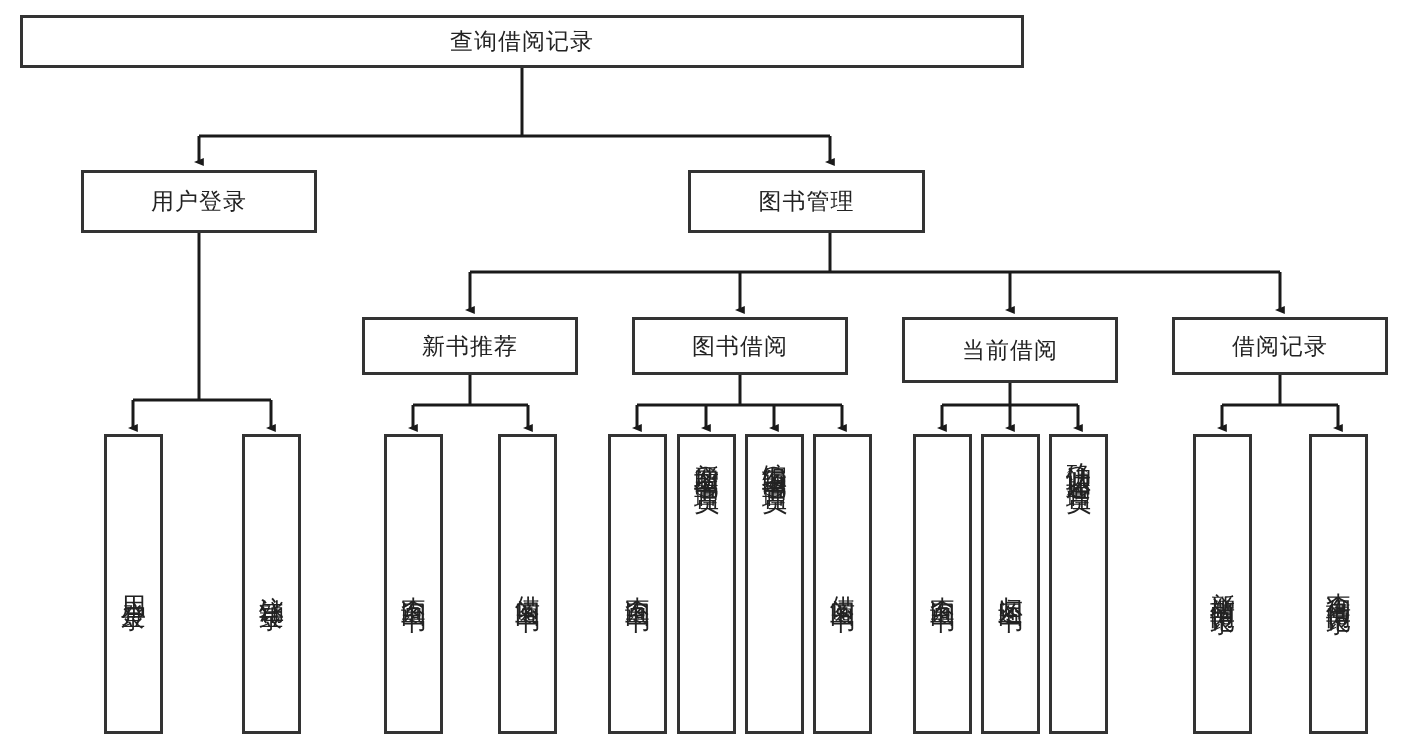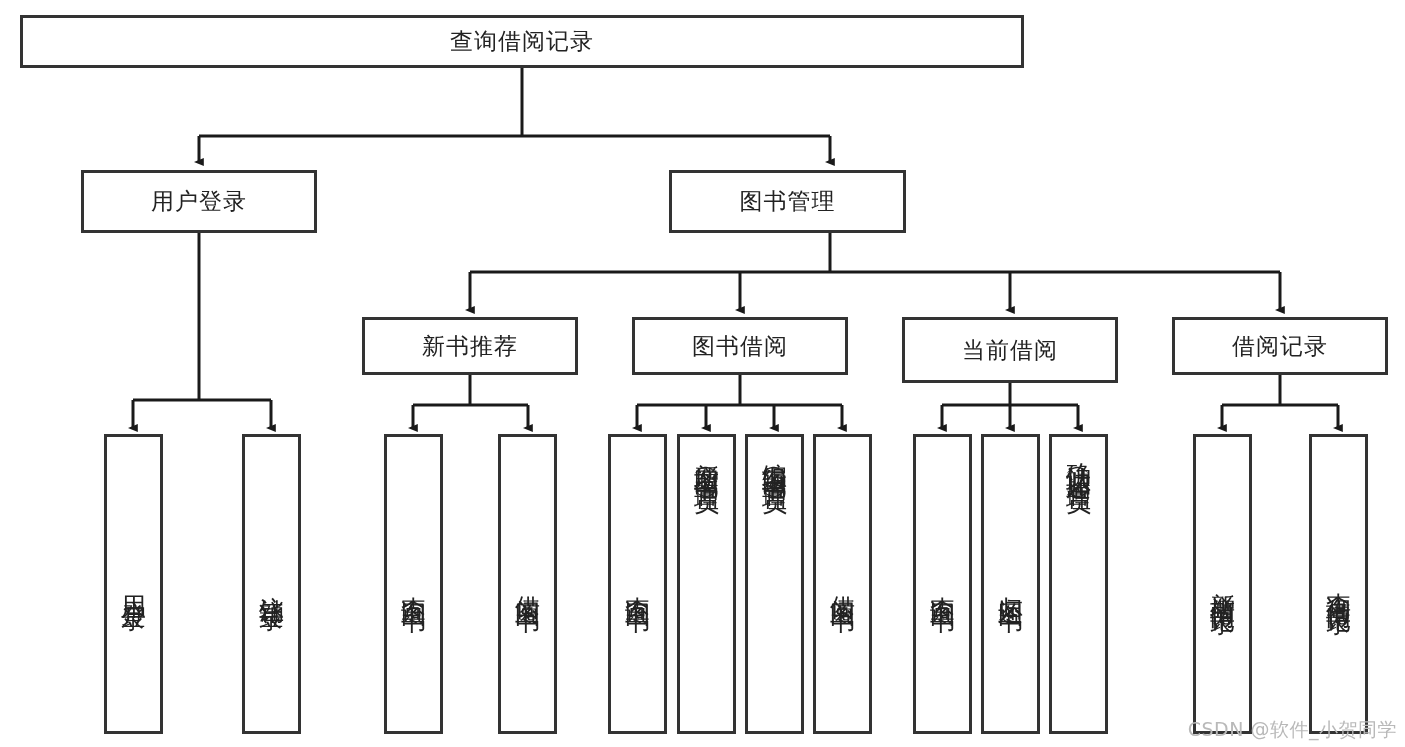--- a/index.html
+++ b/index.html
@@ -131,21 +131,21 @@
     </g>
   </svg>
 
   <div class="node h" style="left:20px; top:15px; width:1004px; height:53px;">
     <span class="label">查询借阅记录</span>
   </div>
 
   <div class="node h" style="left:81px; top:170px; width:236px; height:63px;">
     <span class="label">用户登录</span>
   </div>
-  <div class="node h" style="left:669px; top:170px; width:237px; height:63px;">
+  <div class="node h" style="left:688px; top:170px; width:237px; height:63px;">
     <span class="label">图书管理</span>
   </div>
 
   <div class="node h" style="left:632px; top:317px; width:216px; height:58px;">
     <span class="label">图书借阅</span>
   </div>
   <div class="node h" style="left:362px; top:317px; width:216px; height:58px;">
     <span class="label">新书推荐</span>
   </div>
   <div class="node h" style="left:902px; top:317px; width:216px; height:66px;">
@@ -192,15 +192,14 @@
     <span class="label">确认归还（管理员）</span>
   </div>
 
   <div class="node v mid" style="left:1193px; top:434px; width:59px; height:300px;">
     <span class="label">新增借阅记录</span>
   </div>
   <div class="node v mid" style="left:1309px; top:434px; width:59px; height:300px;">
     <span class="label">查询借阅记录</span>
   </div>
 
-  <div class="watermark">CSDN @软件_小贺同学</div>
 
 </div>
 
 </body></html>

